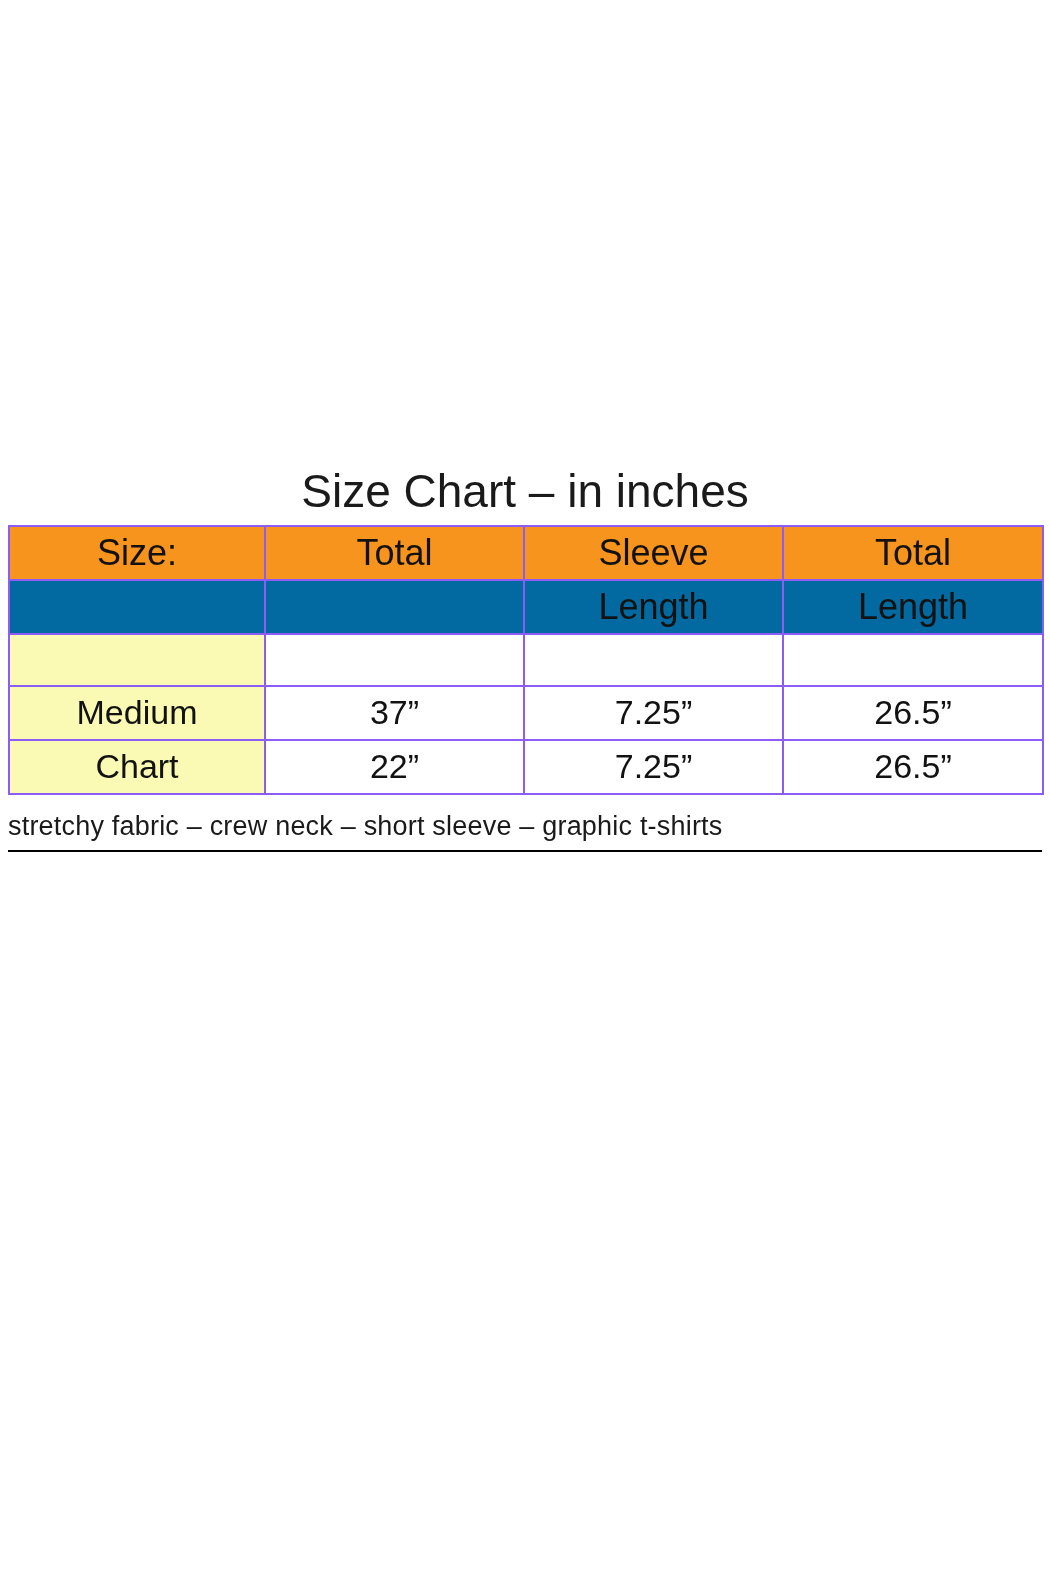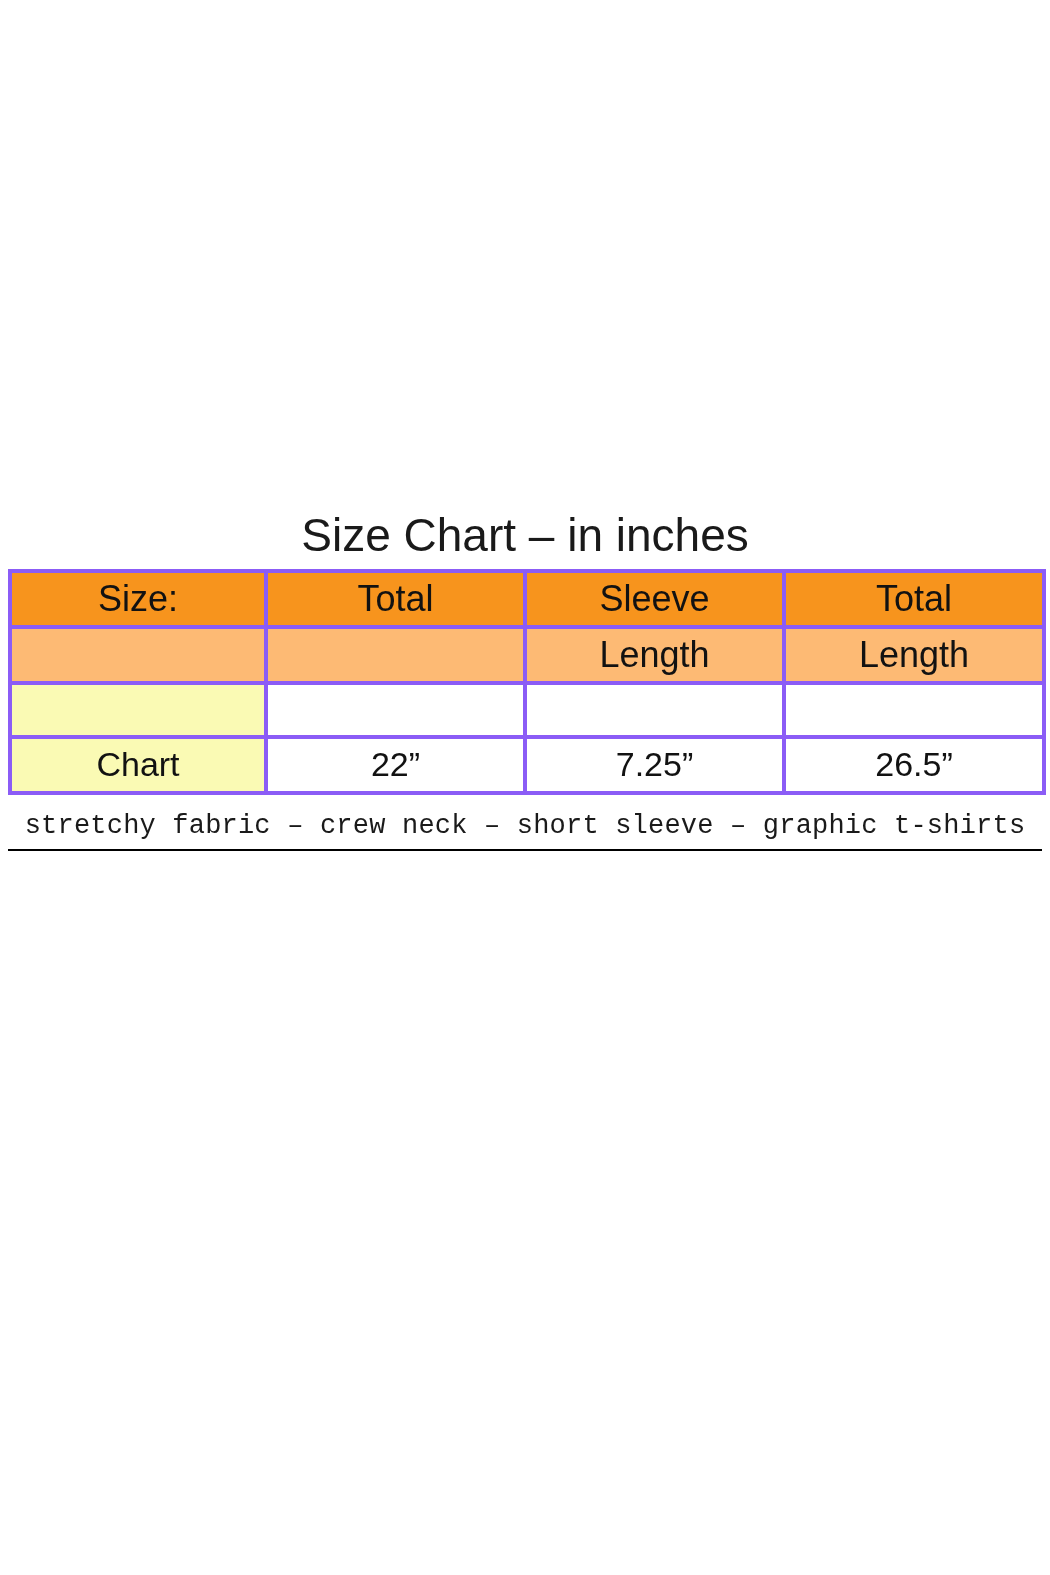--- a/index.html
+++ b/index.html
@@ -10,82 +10,81 @@
   body {
     width: 1050px;
     height: 1575px;
     font-family: "Liberation Sans", sans-serif;
     position: relative;
     overflow: hidden;
   }
   .chart-wrap {
     position: absolute;
     left: 8px;
-    top: 510px;
+    top: 466px;
     width: 1034px;
   }
   .chart-title {
     text-align: center;
     font-size: 46px;
     color: #1a1a1a;
     font-weight: normal;
     line-height: 1.1;
     padding-bottom: 8px;
     letter-spacing: 0px;
   }
   table.size-table {
     border-collapse: collapse;
     width: 1034px;
     table-layout: fixed;
   }
   table.size-table td {
-    border: 4px solid #8b5cf6;
+    border: 2px solid #8b5cf6;
     font-size: 34px;
     color: #121212;
     height: 52px;
     padding: 0 6px;
     text-align: center;
     vertical-align: middle;
     font-weight: normal;
   }
   col.c-size { width: 256px; }
   col.c-chest { width: 259px; }
   col.c-sleeve { width: 259px; }
   col.c-total { width: 260px; }
 
   tr.head td {
     background: #F7941D;
     font-size: 36px;
   }
   tr.head2 td {
-    background: #fdba74;
+    background: #0369a1;
     font-size: 36px;
   }
   td.size-label {
     background: #FAFAB4;
     text-align: left;
     padding-left: 8px;
     font-size: 36px;
   }
   td.blank-white {
     background: #ffffff;
   }
   tr.spacer td {
     height: 50px;
   }
   tr.spacer td.size-label { background: #FAFAB4; }
 
   .footnote {
-    text-align: center;
+    text-align: left;
     font-size: 27px;
     color: #1a1a1a;
     padding-top: 16px;
     padding-bottom: 8px;
     letter-spacing: 0.2px;
-    font-family: Liberation Mono, monospace;
   }
   .bottom-rule {
     border-top: 2px solid #000000;
     width: 1034px;
   }
 </style>
 </head>
 <body>
 
 <div class="chart-wrap">
@@ -114,20 +113,26 @@
       </tr>
 
       <tr class="spacer">
         <td class="size-label"></td>
         <td class="blank-white"></td>
         <td class="blank-white"></td>
         <td class="blank-white"></td>
       </tr>
 
       <tr>
+        <td class="size-label">Medium</td>
+        <td>37”</td>
+        <td>7.25”</td>
+        <td>26.5”</td>
+      </tr>
+      <tr>
         <td class="size-label">Chart</td>
         <td>22”</td>
         <td>7.25”</td>
         <td>26.5”</td>
       </tr>
     </tbody>
   </table>
 
   <div class="footnote">stretchy fabric – crew neck – short sleeve – graphic t-shirts</div>
   <div class="bottom-rule"></div>

